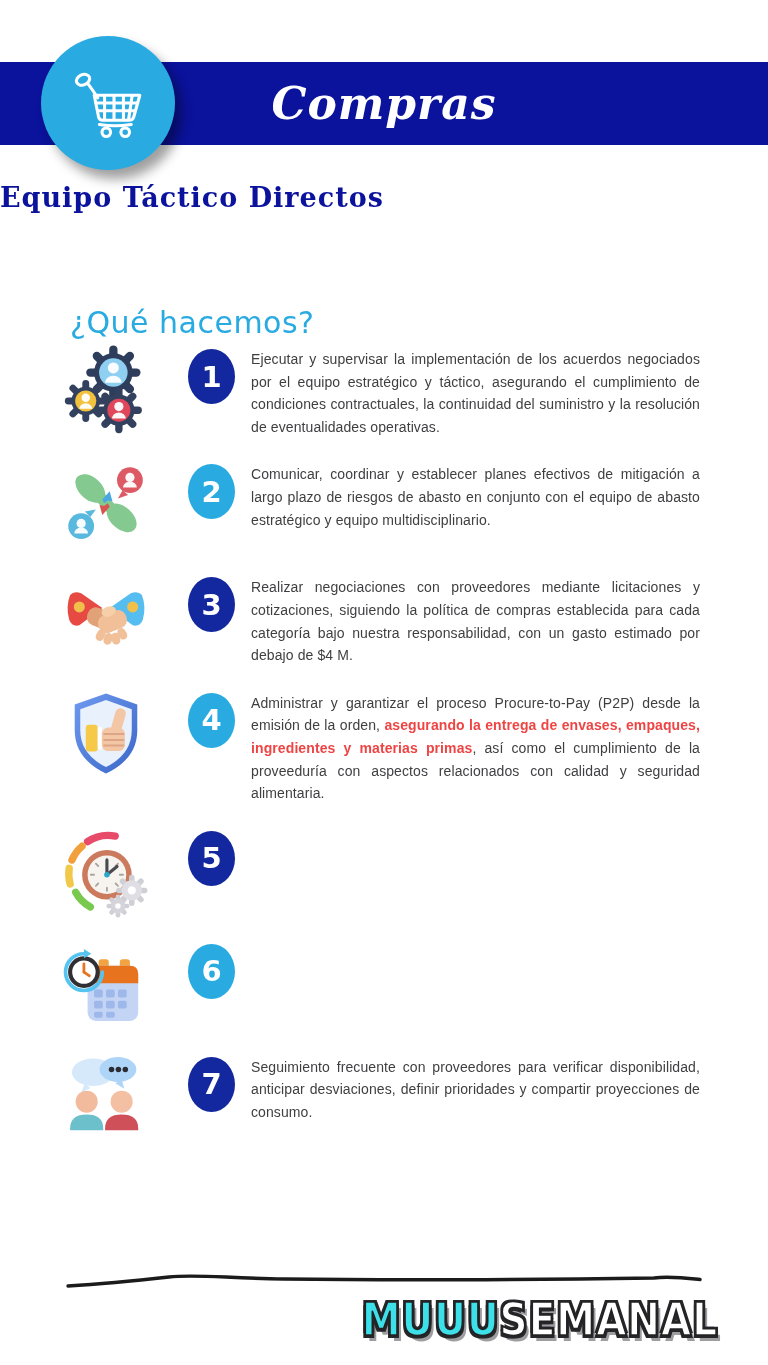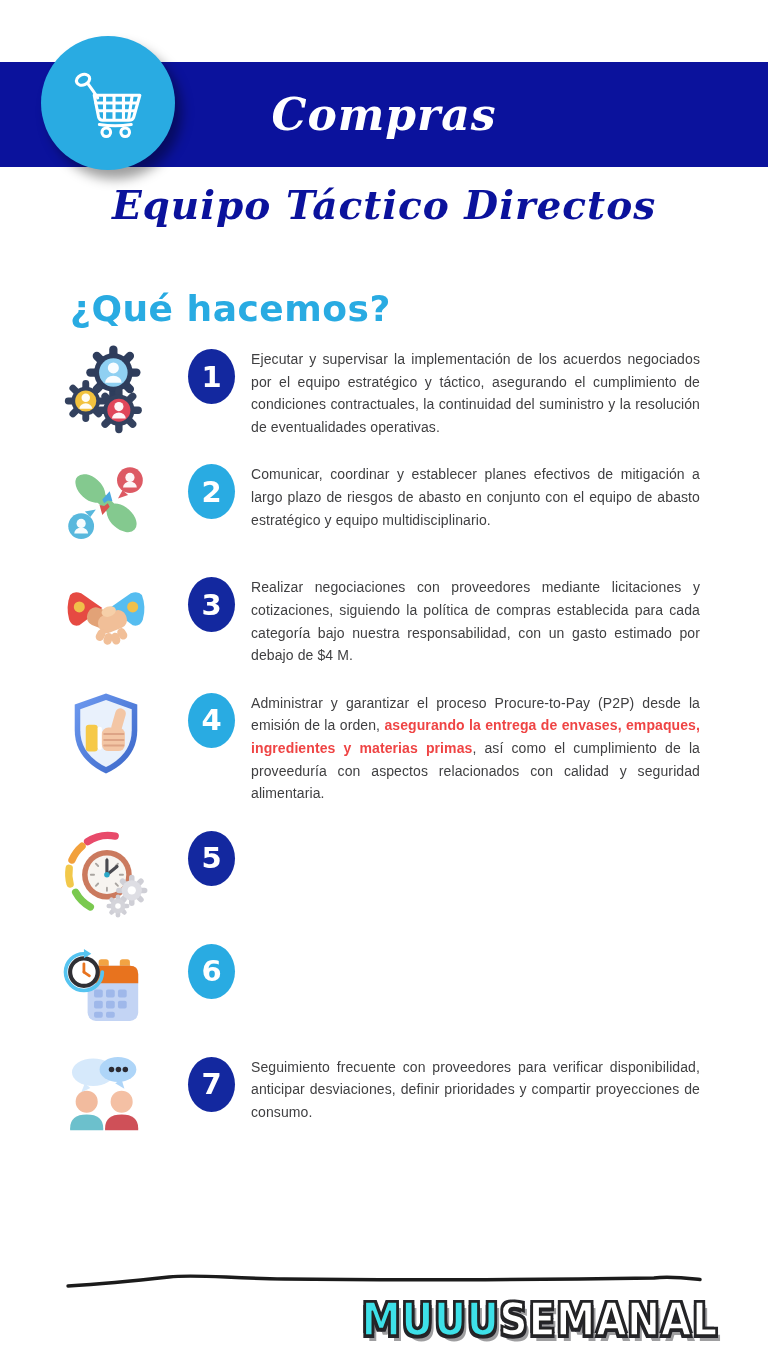--- a/index.html
+++ b/index.html
@@ -2,32 +2,32 @@
 <html lang="es" style="--banner-blue: #0b129c; --badge-dark: #13289f; --badge-light: #29abe2; --heading-cyan: #29abe2; --logo-cyan: #3de0e8; --text-gray: #3f3f41;"><head>
 <meta charset="utf-8">
 <style>
   :root{
     --banner-blue:#0b129c; --badge-dark:#13289f; --badge-light:#29abe2;
     --heading-cyan:#29abe2; --logo-cyan:#3de0e8; --text-gray:#3f3f41;
   }
   *{box-sizing:border-box;margin:0;padding:0}
   body{width:768px;height:1365px;position:relative;overflow:hidden;background:#fff;
        font-family:"Liberation Sans",sans-serif}
-  .banner{position:absolute;top:62px;left:0;width:768px;height:105px;
+  .banner{position:absolute;top:62px;left:0;width:768px;height:83px;
           background:var(--banner-blue);display:flex;align-items:center;justify-content:center}
   .banner-title{color:#fff;font-family:"DejaVu Serif",serif;font-style:italic;font-weight:bold;
           font-size:44px;letter-spacing:1px}
   .cart-badge{position:absolute;top:36px;left:41px;width:134px;height:134px;border-radius:50%;
           background:var(--badge-light);display:flex;align-items:center;justify-content:center;
           box-shadow:7px 9px 12px rgba(0,0,0,.38);z-index:3}
-  .subtitle{position:absolute;top:182px;left:0;width:768px;text-align:center;
-          color:var(--banner-blue);font-family:"DejaVu Serif",serif;font-style:italic;
-          font-weight:bold;font-size:39px;letter-spacing:1px}
-  .heading{position:absolute;top:288px;left:70px;color:var(--heading-cyan);
-          font-size:36px;font-weight:700;font-family:"DejaVu Sans",sans-serif;letter-spacing:.5px}
+  .subtitle{position:absolute;top:182px;left:0;width:768px;text-align:left;
+          color:var(--banner-blue);font-family:"DejaVu Serif",serif;
+          font-weight:bold;font-size:27px;letter-spacing:1px}
+  .heading{position:absolute;top:305px;left:70px;color:var(--heading-cyan);
+          font-size:30px;font-weight:400;font-family:"DejaVu Sans",sans-serif;letter-spacing:.5px}
   .items{position:absolute;top:348px;left:60px;width:648px;display:flex;flex-direction:column}
   .item{display:flex;align-items:flex-start;margin-bottom:25px}
   .icon-box{width:92px;height:92px;flex:none;margin-right:36px;margin-top:-4px}
   .icon-box svg{width:92px;height:92px}
   .badge{width:47px;height:55px;border-radius:50%;flex:none;margin-right:16px;margin-top:1px;
          display:flex;align-items:center;justify-content:center;color:#fff;
          font-family:"DejaVu Sans",sans-serif;font-weight:bold;font-size:29px}
   .badge-dark{background:var(--badge-dark)}
   .badge-light{background:var(--badge-light)}
   .item-text{width:449px;font-size:14px;line-height:22.6px;text-align:justify;

